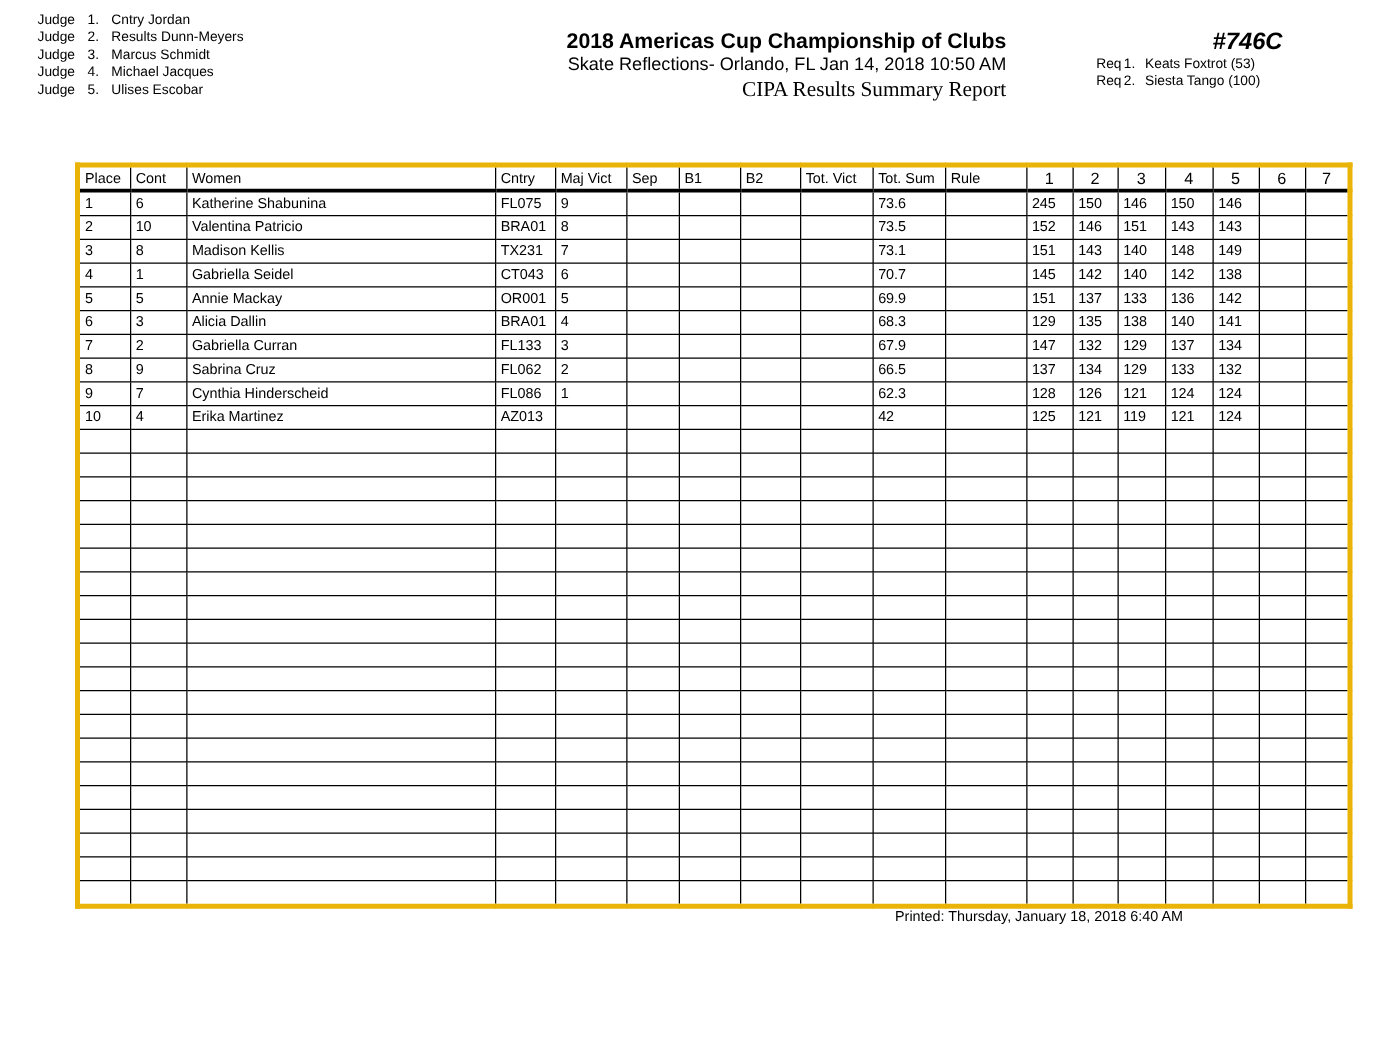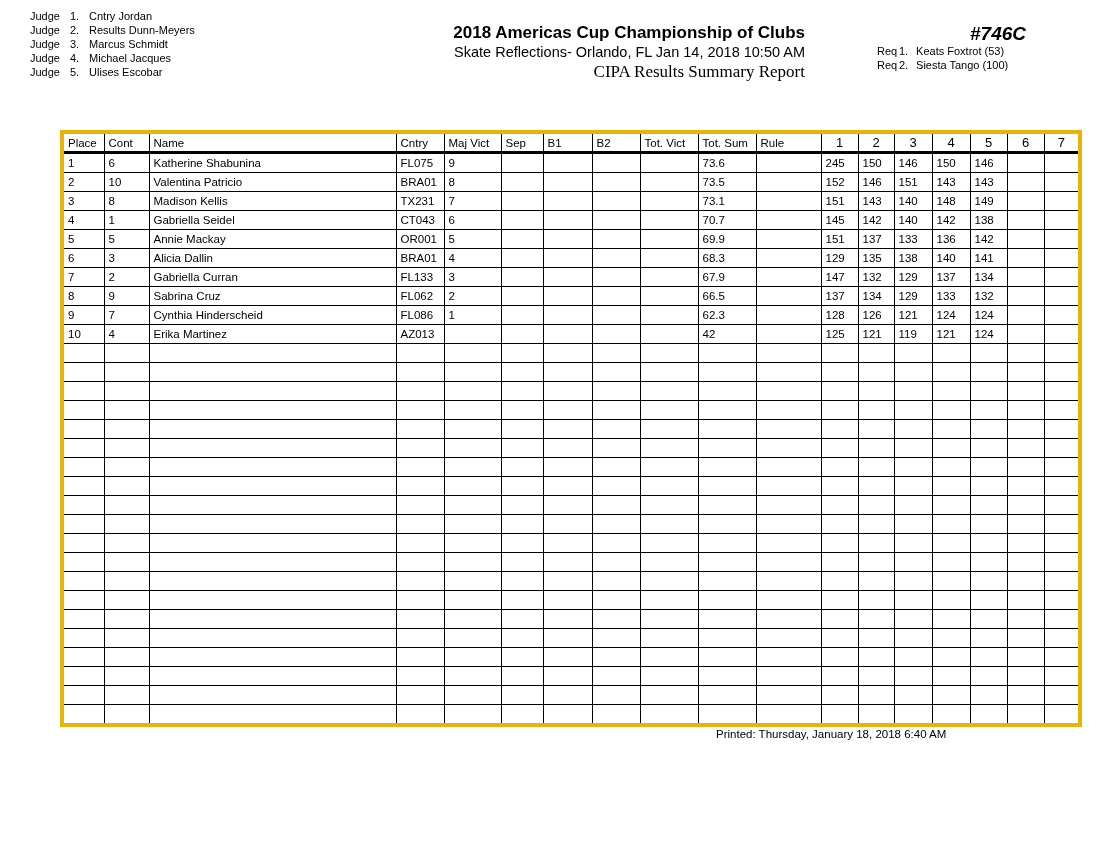--- a/index.html
+++ b/index.html
@@ -74,21 +74,21 @@
       <col style="width:38px">
       <col style="width:38px">
     <col style="width:37px">
       <col style="width:37px">
       <col style="width:36px">
   </colgroup>
   <thead>
     <tr id="hdr">
         <th>Place</th>
         <th>Cont</th>
-        <th>Name</th>
+        <th>Women</th>
         <th>Cntry</th>
         <th>Maj Vict</th>
         <th>Sep</th>
         <th>B1</th>
         <th>B2</th>
         <th>Tot. Vict</th>
         <th>Tot. Sum</th>
         <th>Rule</th>
         <th class="jc">1</th>
         <th class="jc">2</th>

